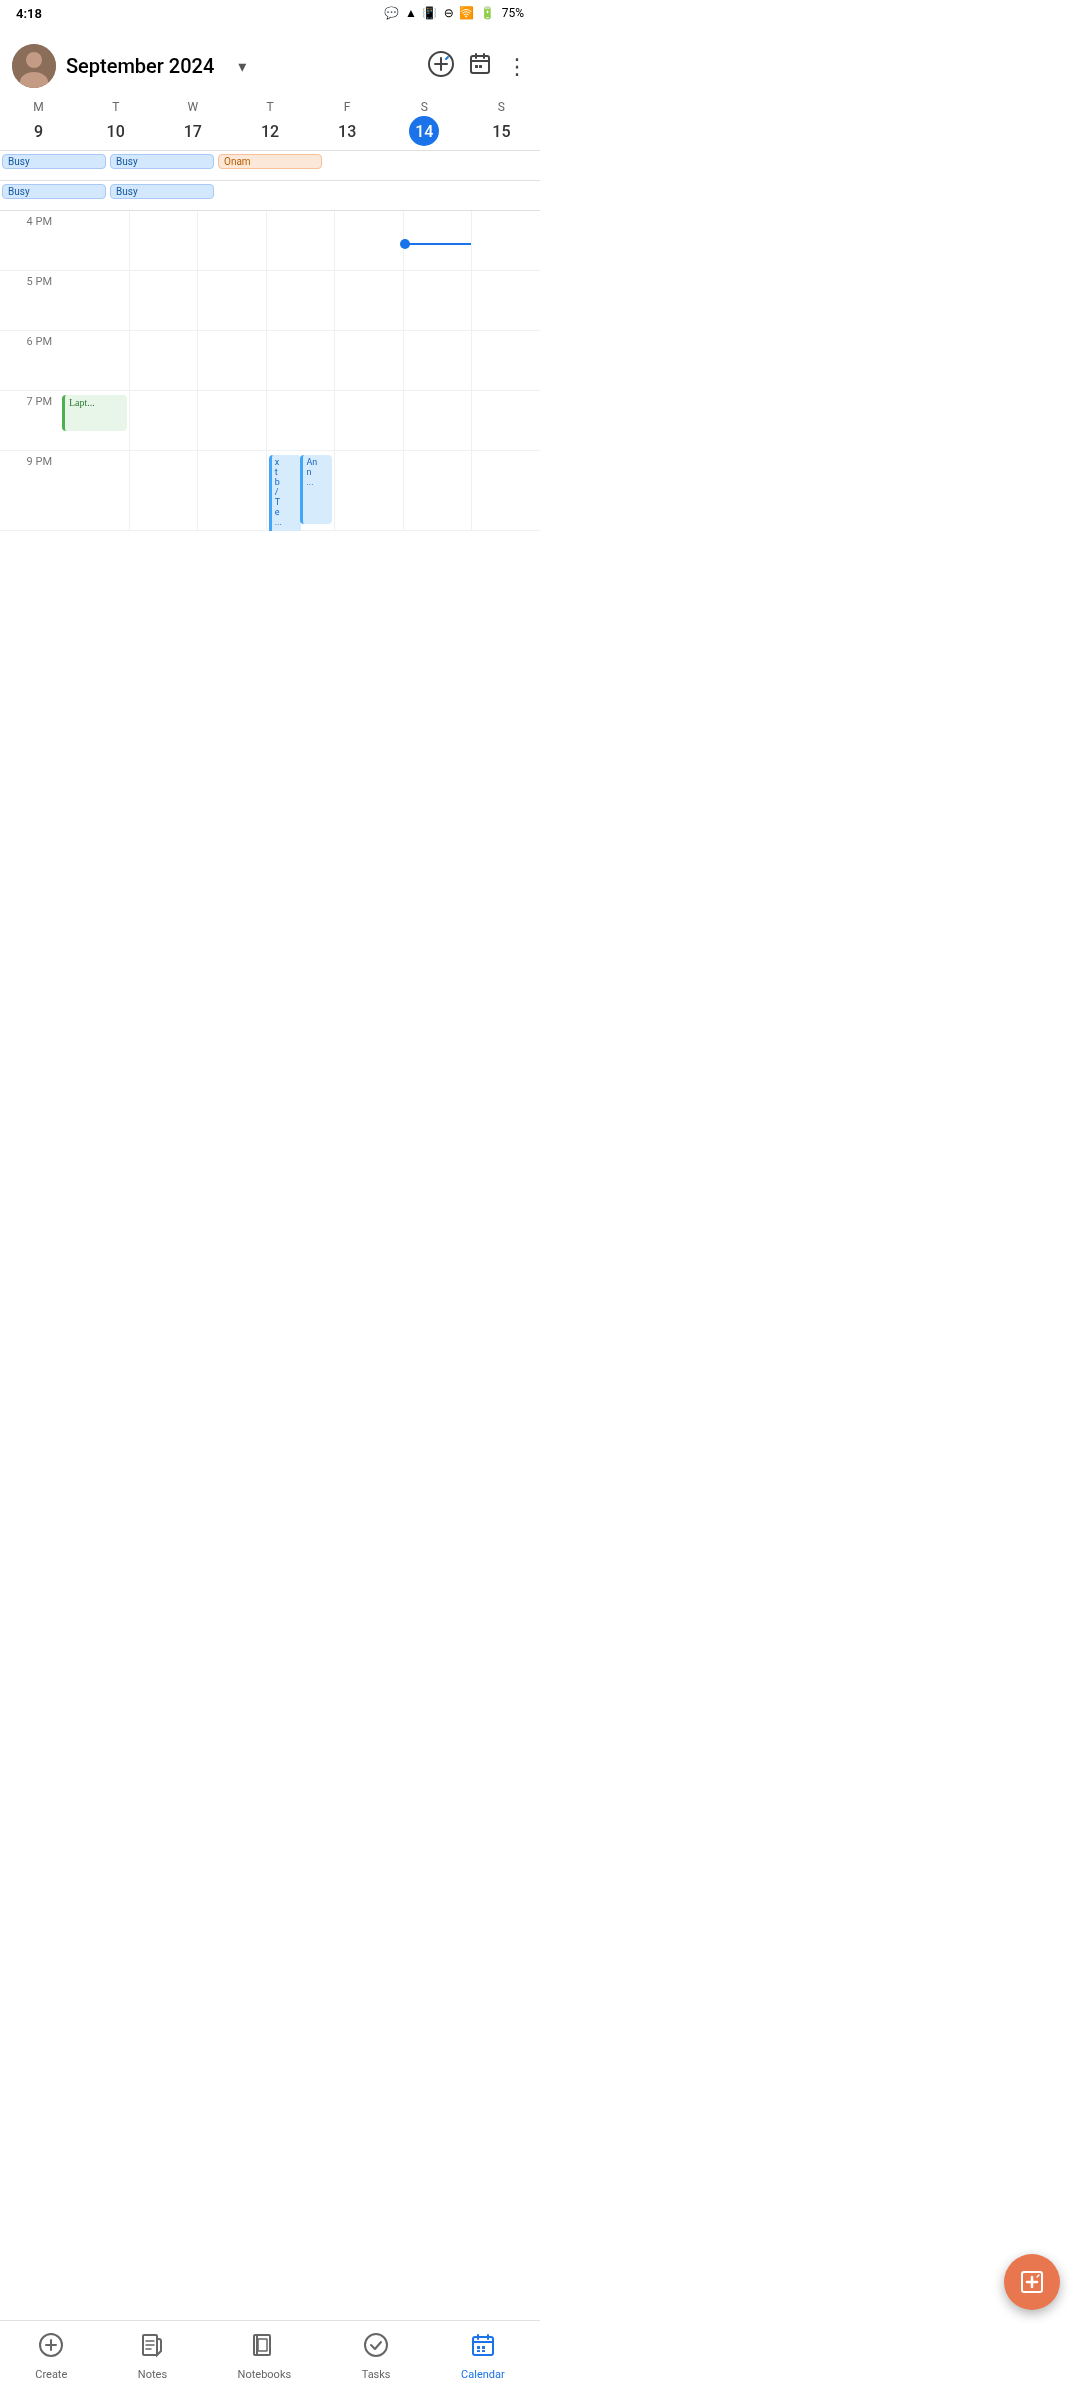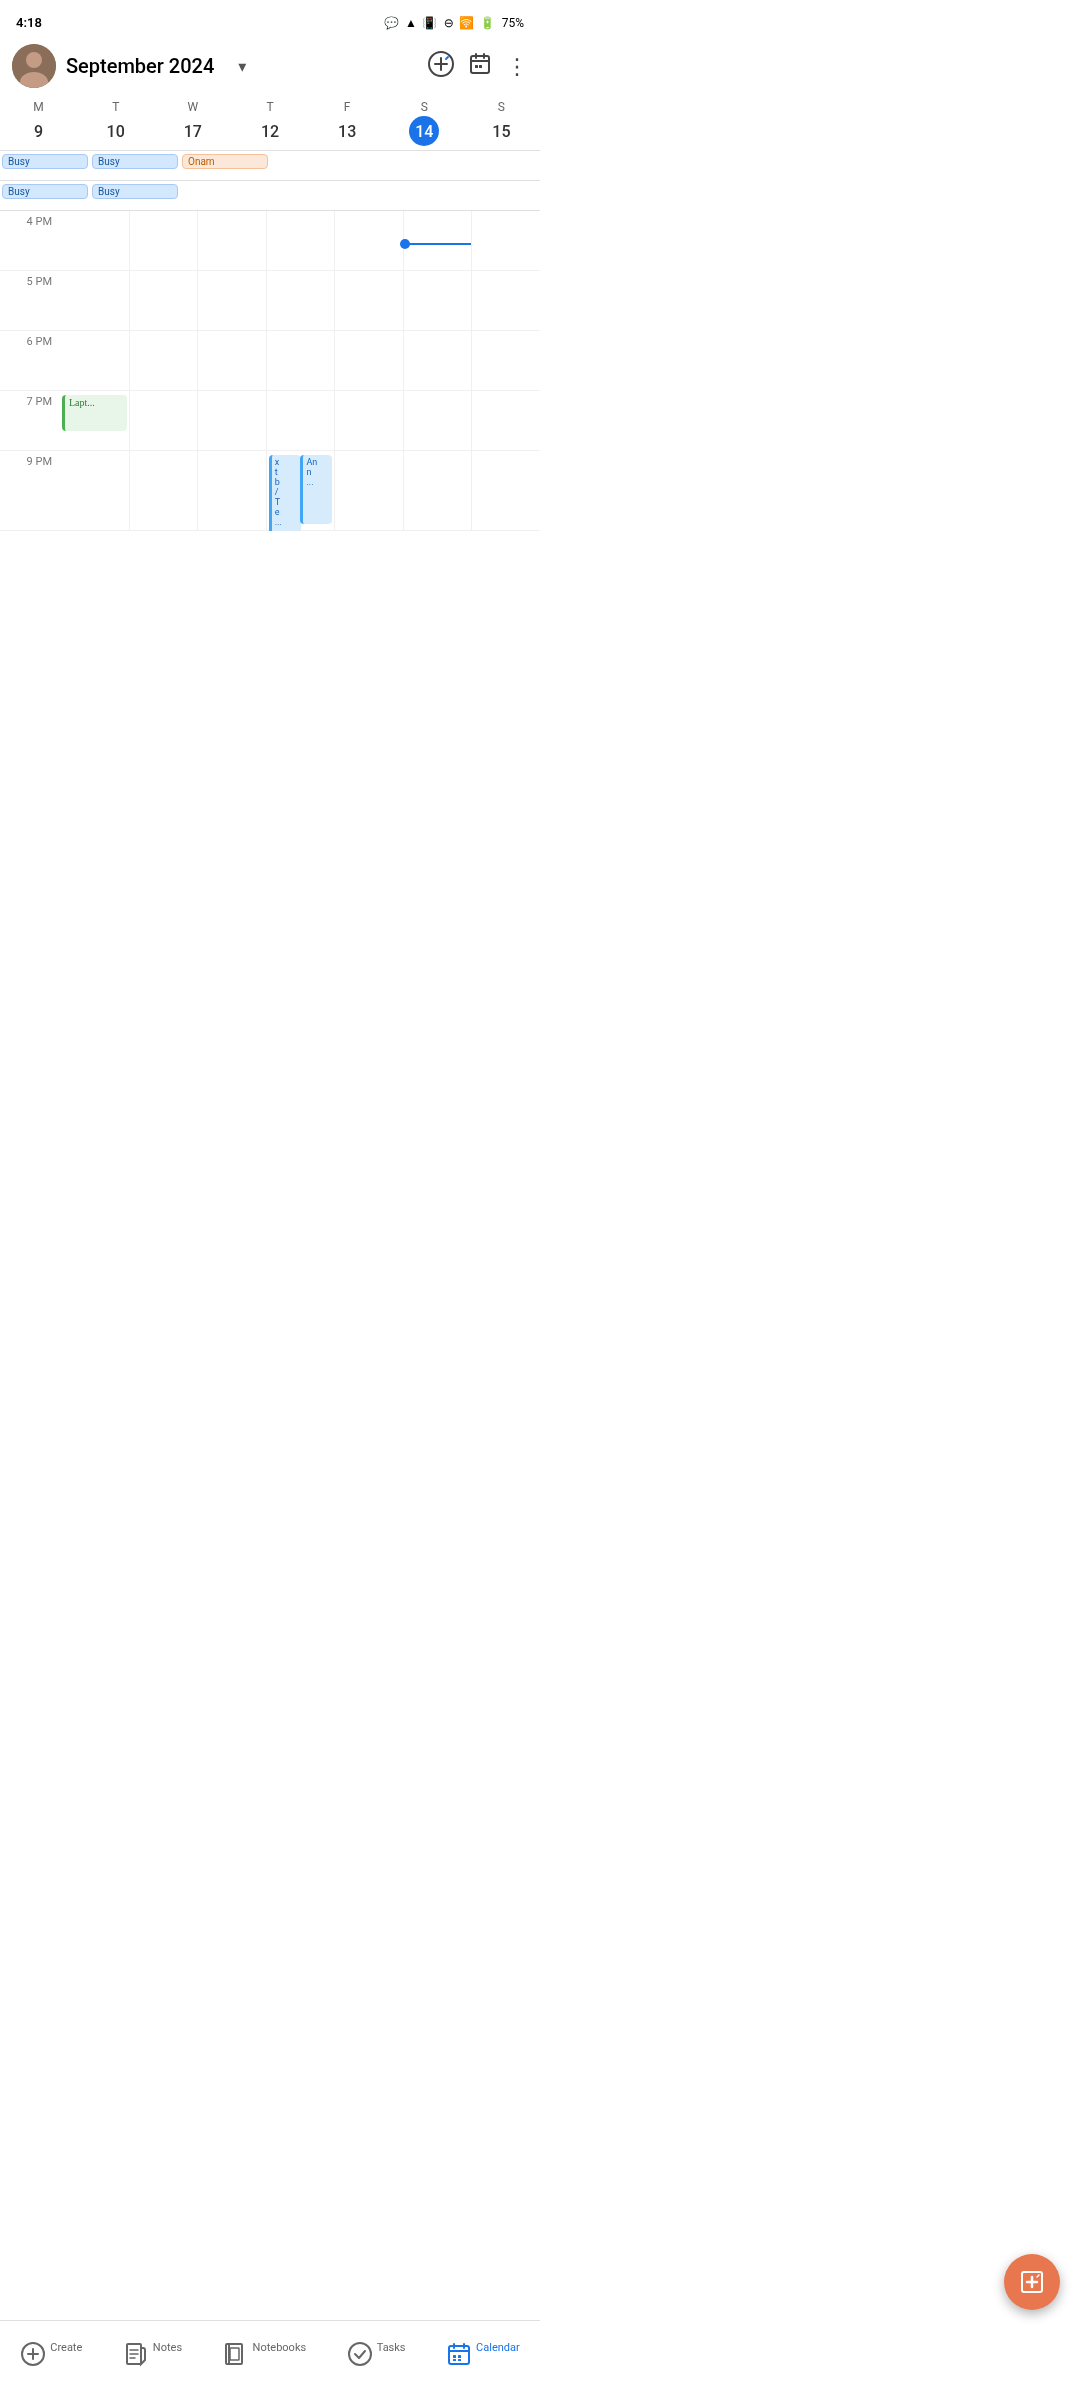--- a/index.html
+++ b/index.html
@@ -10,21 +10,21 @@
       background: #fff;
       font-family: 'Roboto', Arial, sans-serif;
       font-size: 14px;
       overflow-x: hidden;
     }
 
     
     .status-bar {
       display: flex;
       justify-content: space-between;
-      align-items: flex-end;
+      align-items: flex-start;
       padding: 6px 16px;
       background: #fff;
       height: 36px;
     }
     .status-left { font-size: 13px; font-weight: 600; }
     .status-right { display: flex; align-items: center; gap: 6px; font-size: 12px; }
 
     
     .header {
       display: flex;
@@ -72,21 +72,21 @@
       font-size: 16px; font-weight: 500; color: #333;
     }
     .day-num.today {
       background: #1a73e8;
       color: #fff;
     }
 
     
     .event-chips-row {
       display: grid;
-      grid-template-columns: repeat(6, 1fr);
+      grid-template-columns: repeat(5, 1fr);
       gap: 2px 0;
       padding: 2px 0 4px 0;
       background: #fff;
       border-bottom: 1px solid #e0e0e0;
     }
     .chip-cell { padding: 1px 2px; }
     .chip {
       font-size: 10px;
       padding: 1px 5px;
       border-radius: 4px;
@@ -191,21 +191,21 @@
       width: 540px;
       height: 80px;
       background: #fff;
       border-top: 1px solid #e0e0e0;
       display: flex;
       align-items: center;
       justify-content: space-around;
       padding-bottom: 8px;
     }
     .nav-item {
-      display: flex; align-items: flex-start;
+      display: flex; flex-direction: column; align-items: center;
       gap: 4px;
       cursor: pointer;
       padding: 4px 12px;
     }
     .nav-icon { font-size: 24px; color: #666; }
     .nav-icon.active { color: #1a73e8; }
     .nav-label { font-size: 11px; color: #666; }
     .nav-label.active { color: #1a73e8; }
 
     .main-content {

